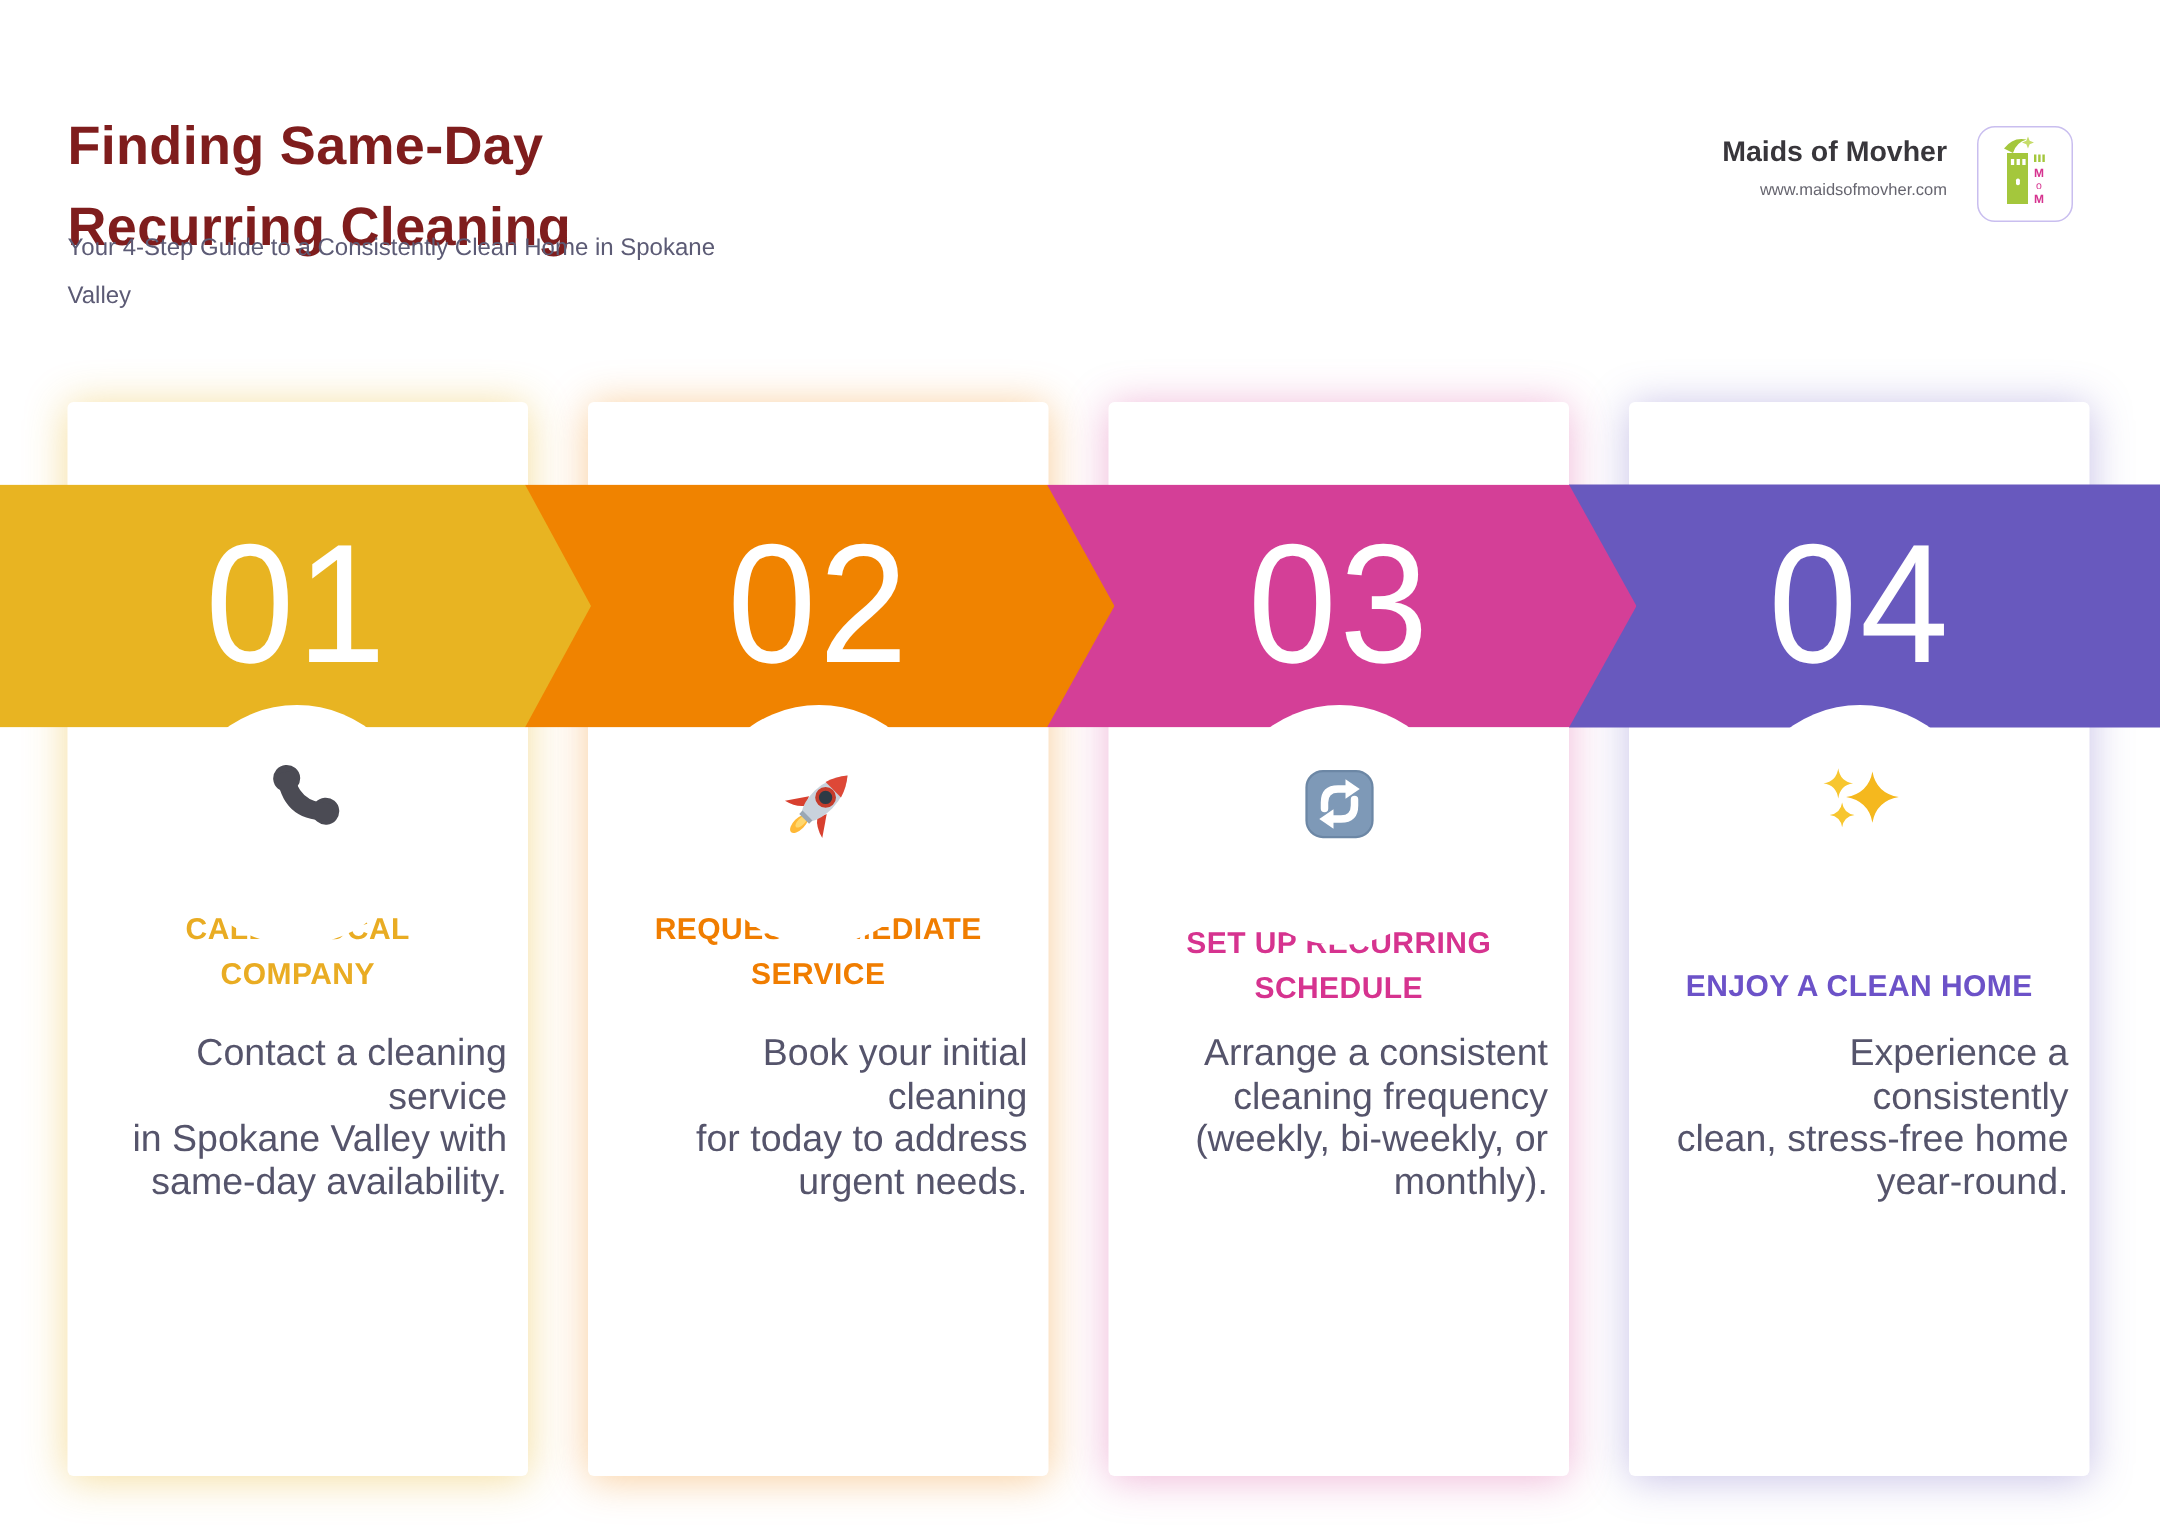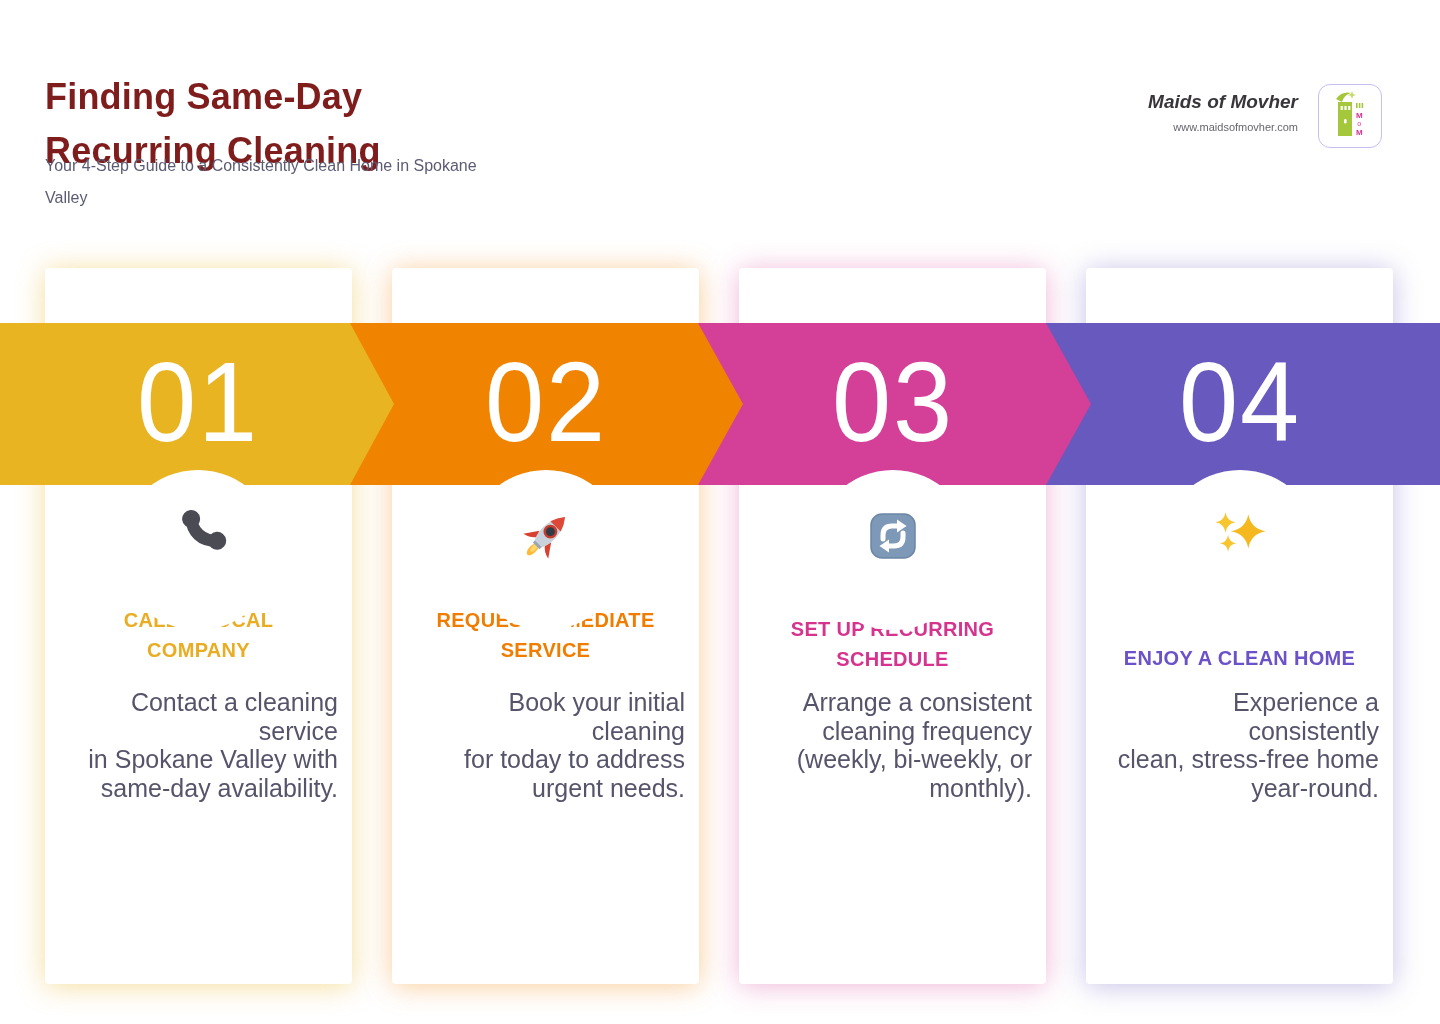--- a/index.html
+++ b/index.html
@@ -17,21 +17,21 @@
     letter-spacing:.2px;
     margin-top:40px;
   }
   .page-subtitle{
     position:absolute;left:45px;top:150px;
     font-size:16px;font-weight:400;line-height:32px;color:#5c5b75;
   }
   .brand{
     position:absolute;right:142px;top:90px;text-align:right;
   }
-  .brand-name{font-size:19px;font-weight:700;color:#38363b;line-height:24px;font-style:italic;}
+  .brand-name{font-size:19px;font-weight:700;color:#38363b;line-height:24px;}
   .brand-url{font-size:11px;color:#66656f;line-height:22px;margin-top:2px;}
   .logo-box{
     position:absolute;left:1318px;top:84px;width:64px;height:64px;
     border:1.5px solid #c9beef;border-radius:12px;background:#fff;
     display:flex;align-items:center;justify-content:center;box-sizing:border-box;
   }
 
   
   .card{
     position:absolute;top:268px;width:307px;height:716px;background:#fff;

